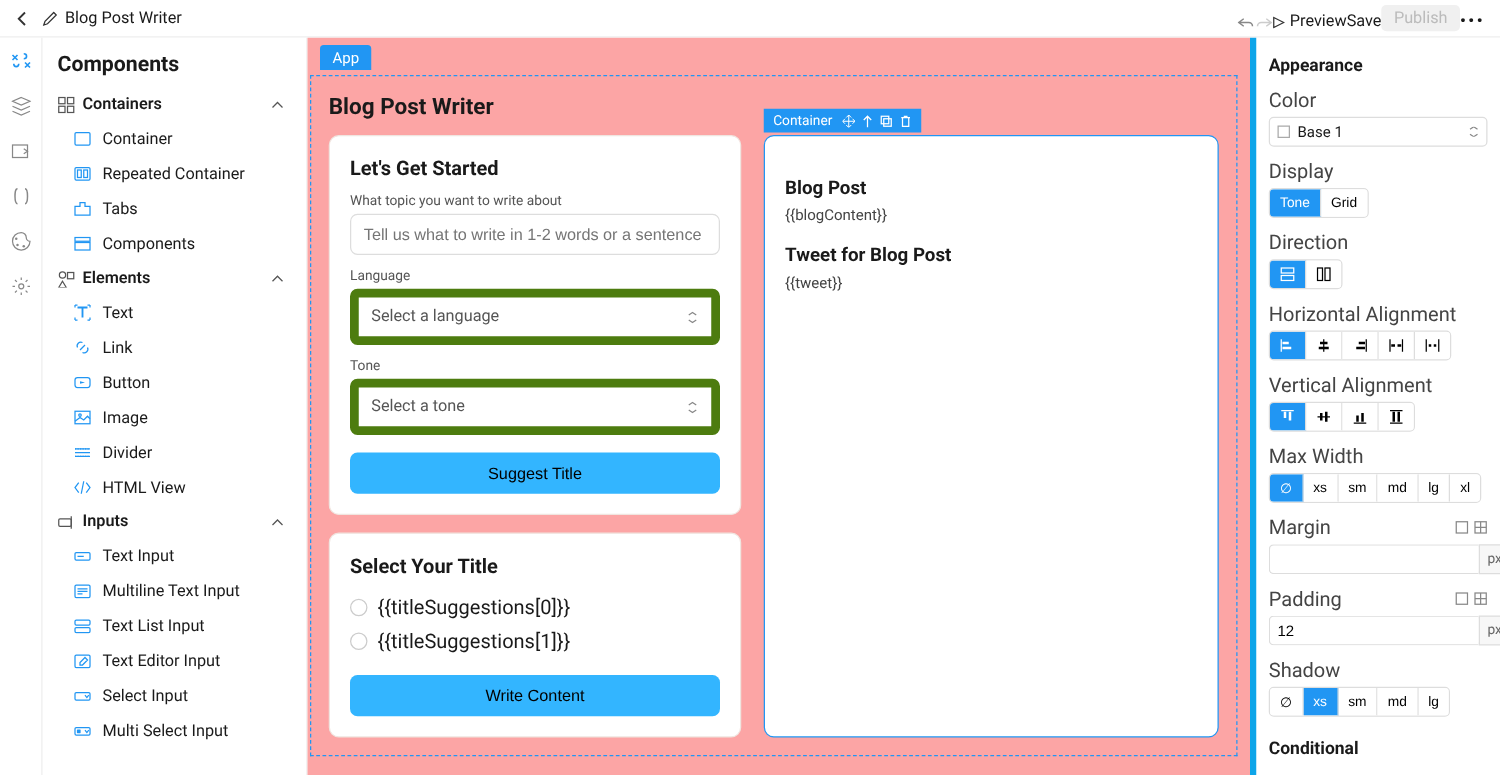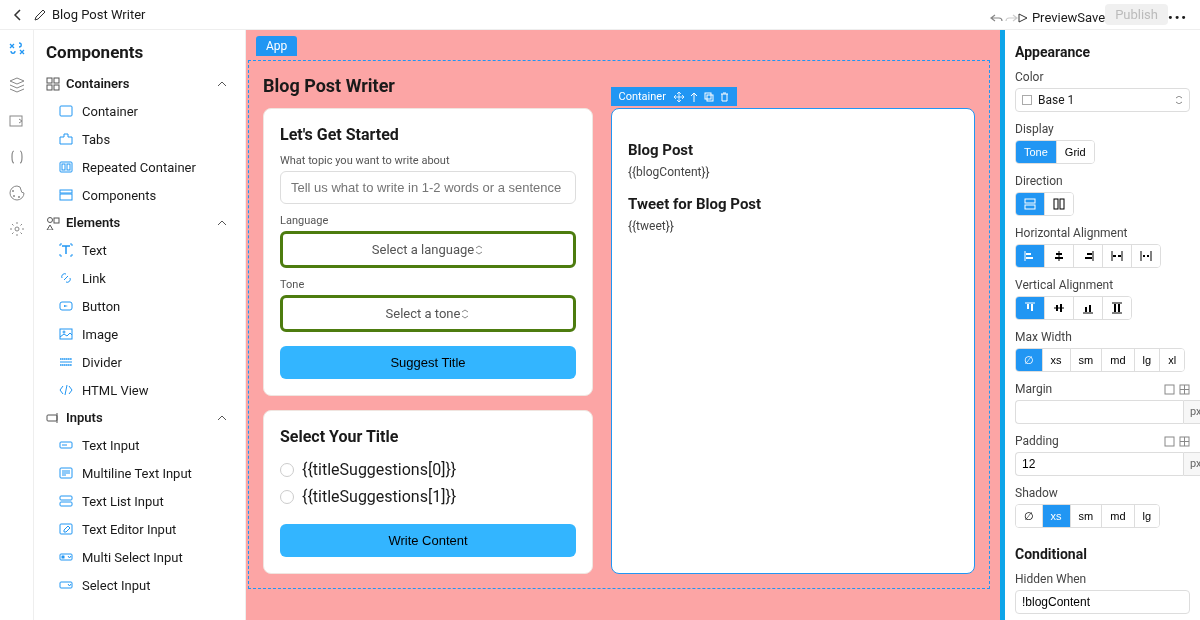--- a/index.html
+++ b/index.html
@@ -37,37 +37,37 @@
 
 .canvas-wrap { flex: 1; background: #fca5a5; padding: 30px 10px 10px 2px; overflow: auto; position: relative; }
 .app-chip { position: absolute; top: 6px; left: 10px; background: #2196f3; color: #fff; font-size: 12px; padding: 3px 10px; border-radius: 3px 3px 0 0; }
 .canvas-inner { border: 1px dashed #2196f3; padding: 14px; min-height: 490px; }
 .canvas-title { font-size: 18px; font-weight: 700; margin-bottom: 12px; }
 .canvas-cols { display: flex; gap: 18px; }
 .card { background: #fff; border: 1px solid #f0e5e0; border-radius: 8px; padding: 16px; flex: 1; }
 .card h3 { font-size: 16px; font-weight: 700; margin-bottom: 10px; }
 .card-label { font-size: 11px; color: #555; margin-bottom: 4px; margin-top: 10px; }
 .card-input { width: 100%; border: 1px solid #ddd; border-radius: 6px; padding: 8px 10px; font-size: 13px; color: #888; }
-.card-select { width: 100%; border: 3px solid #4d7c0f; border-radius: 6px; padding: 8px 10px; font-size: 13px; color: #555; display: flex; justify-content: center; align-items: center; }
+.card-select { width: 100%; border: 7px solid #4d7c0f; border-radius: 6px; padding: 8px 10px; font-size: 13px; color: #555; display: flex; justify-content: space-between; align-items: center; }
 .btn-primary { width: 100%; background: #33b5ff; border: none; color: #000; padding: 9px; border-radius: 6px; font-size: 13px; margin-top: 14px; cursor: pointer; }
 .radio-row { display: flex; align-items: center; gap: 8px; font-size: 16px; padding: 4px 0; }
 .radio-circle { width: 14px; height: 14px; border: 1.5px solid #ccc; border-radius: 50%; }
 
 .selected-container { border: 1.5px solid #2196f3; position: relative; }
 .sel-chip { position: absolute; top: -22px; left: -1.5px; background: #2196f3; color: #fff; font-size: 11px; padding: 3px 8px; display: flex; align-items: center; gap: 8px; }
 .sel-chip-icons { display: flex; gap: 6px; }
 .sel-chip-icons span { cursor: pointer; display: flex; }
 
 .output-section h4 { font-size: 15px; font-weight: 700; margin-top: 16px; }
 .output-text { font-size: 12px; color: #444; margin-top: 6px; margin-bottom: 14px; }
 
 
 .right-panel { width: 200px; border-left: 5px solid #0ea5e9; padding: 14px 10px; overflow-y: auto; }
 .rp-title { font-size: 14px; font-weight: 700; margin-bottom: 10px; }
-.rp-label { font-size: 12px; color: #444; margin-top: 10px; margin-bottom: 4px; }
+.rp-label { font-size: 16px; color: #444; margin-top: 10px; margin-bottom: 4px; }
 .rp-select { border: 1px solid #ddd; border-radius: 4px; padding: 4px 6px; font-size: 12px; display: flex; align-items: center; gap: 6px; }
 .rp-select .sq { width: 10px; height: 10px; border: 1px solid #aaa; }
 .rp-select .chev { margin-left: auto; font-size: 10px; }
 .seg { display: flex; border: 1px solid #ddd; border-radius: 4px; overflow: hidden; width: fit-content; }
 .seg button { border: none; background: #fff; padding: 4px 8px; font-size: 11px; cursor: pointer; border-right: 1px solid #ddd; display:flex; align-items:center; justify-content:center; min-width: 24px; height: 22px;}
 .seg button:last-child { border-right: none; }
 .seg button.active { background: #2196f3; color: #fff; }
 .rp-input-group { display: flex; }
 .rp-input { border: 1px solid #ddd; border-radius: 4px 0 0 4px; padding: 4px 6px; font-size: 12px; flex: 1; border-right: none; }
 .rp-unit { border: 1px solid #ddd; border-radius: 0 4px 4px 0; padding: 4px 6px; font-size: 11px; background: #f7f7f7; color: #666; }
@@ -181,34 +181,34 @@
           <span class="ci-icon">
             <svg width="14" height="12" viewBox="0 0 14 12">
               <rect x="1" y="1" width="12" height="10" rx="1" stroke="#2196f3" fill="none"></rect>
             </svg>
           </span>
           <span>Container</span>
         </div>
       <div class="component-item">
           <span class="ci-icon">
             <svg width="14" height="12" viewBox="0 0 14 12">
-              <path d="M1 4 H5 V1 H9 V4 H13 V11 H1 Z" stroke="#2196f3" fill="none"></path>
-            </svg>
-          </span>
-          <span>Tabs</span>
-        </div>
-      <div class="component-item">
-          <span class="ci-icon">
-            <svg width="14" height="12" viewBox="0 0 14 12">
               <rect x="1" y="1" width="12" height="10" rx="1" stroke="#2196f3" fill="none"></rect>
               <rect x="3" y="3" width="3" height="6" stroke="#2196f3" fill="none"></rect>
               <rect x="8" y="3" width="3" height="6" stroke="#2196f3" fill="none"></rect>
             </svg>
           </span>
           <span>Repeated Container</span>
+        </div>
+      <div class="component-item">
+          <span class="ci-icon">
+            <svg width="14" height="12" viewBox="0 0 14 12">
+              <path d="M1 4 H5 V1 H9 V4 H13 V11 H1 Z" stroke="#2196f3" fill="none"></path>
+            </svg>
+          </span>
+          <span>Tabs</span>
         </div>
       <div class="component-item">
           <span class="ci-icon">
             <svg width="14" height="12" viewBox="0 0 14 12">
               <rect x="1" y="1" width="12" height="3" stroke="#2196f3" fill="none"></rect>
               <rect x="1" y="5" width="12" height="6" stroke="#2196f3" fill="none"></rect>
             </svg>
           </span>
           <span>Components</span>
         </div>
@@ -325,34 +325,34 @@
               <rect x="1" y="1" width="12" height="10" rx="1" stroke="#2196f3" fill="none"></rect>
               <path d="M9 3 L11 5 L7 9 L5 9 L5 7 Z" stroke="#2196f3" fill="none"></path>
             </svg>
           </span>
           <span>Text Editor Input</span>
         </div>
       <div class="component-item">
           <span class="ci-icon">
             <svg width="14" height="10" viewBox="0 0 14 10">
               <rect x="1" y="2" width="12" height="6" rx="1" stroke="#2196f3" fill="none"></rect>
+              <path d="M9 4 L10.5 6 L12 4" stroke="#2196f3" fill="none"></path>
+            </svg>
+          </span>
+          <span>Select Input</span>
+        </div>
+      <div class="component-item">
+          <span class="ci-icon">
+            <svg width="14" height="10" viewBox="0 0 14 10">
+              <rect x="1" y="2" width="12" height="6" rx="1" stroke="#2196f3" fill="none"></rect>
               <rect x="2.5" y="3.5" width="3" height="3" rx="0.5" fill="#2196f3"></rect>
               <path d="M9 4 L10.5 6 L12 4" stroke="#2196f3" fill="none"></path>
             </svg>
           </span>
           <span>Multi Select Input</span>
-        </div>
-      <div class="component-item">
-          <span class="ci-icon">
-            <svg width="14" height="10" viewBox="0 0 14 10">
-              <rect x="1" y="2" width="12" height="6" rx="1" stroke="#2196f3" fill="none"></rect>
-              <path d="M9 4 L10.5 6 L12 4" stroke="#2196f3" fill="none"></path>
-            </svg>
-          </span>
-          <span>Select Input</span>
         </div>
     </div>
 
     <div class="canvas-wrap">
       <div class="app-chip">App</div>
       <div class="canvas-inner">
         <div class="canvas-title">Blog Post Writer</div>
         <div class="canvas-cols">
           <div style="flex:1; display:flex; flex-direction:column; gap:14px;">
             <div class="card">

